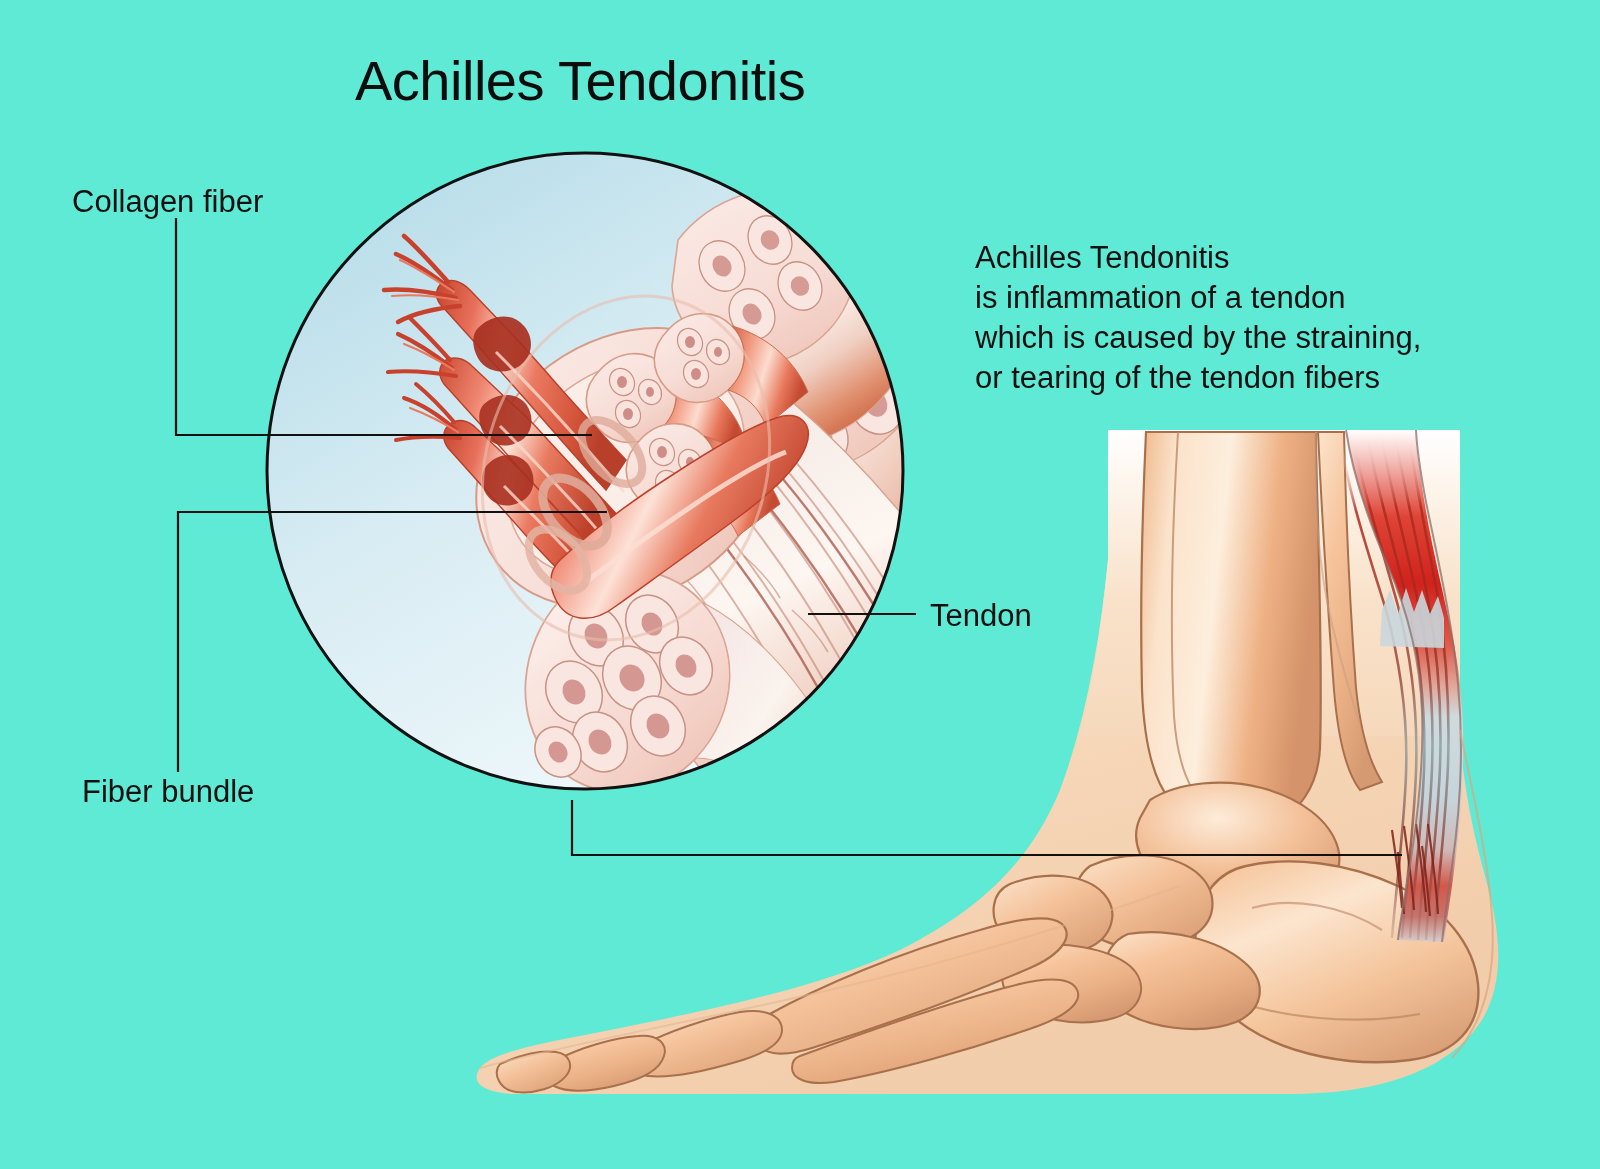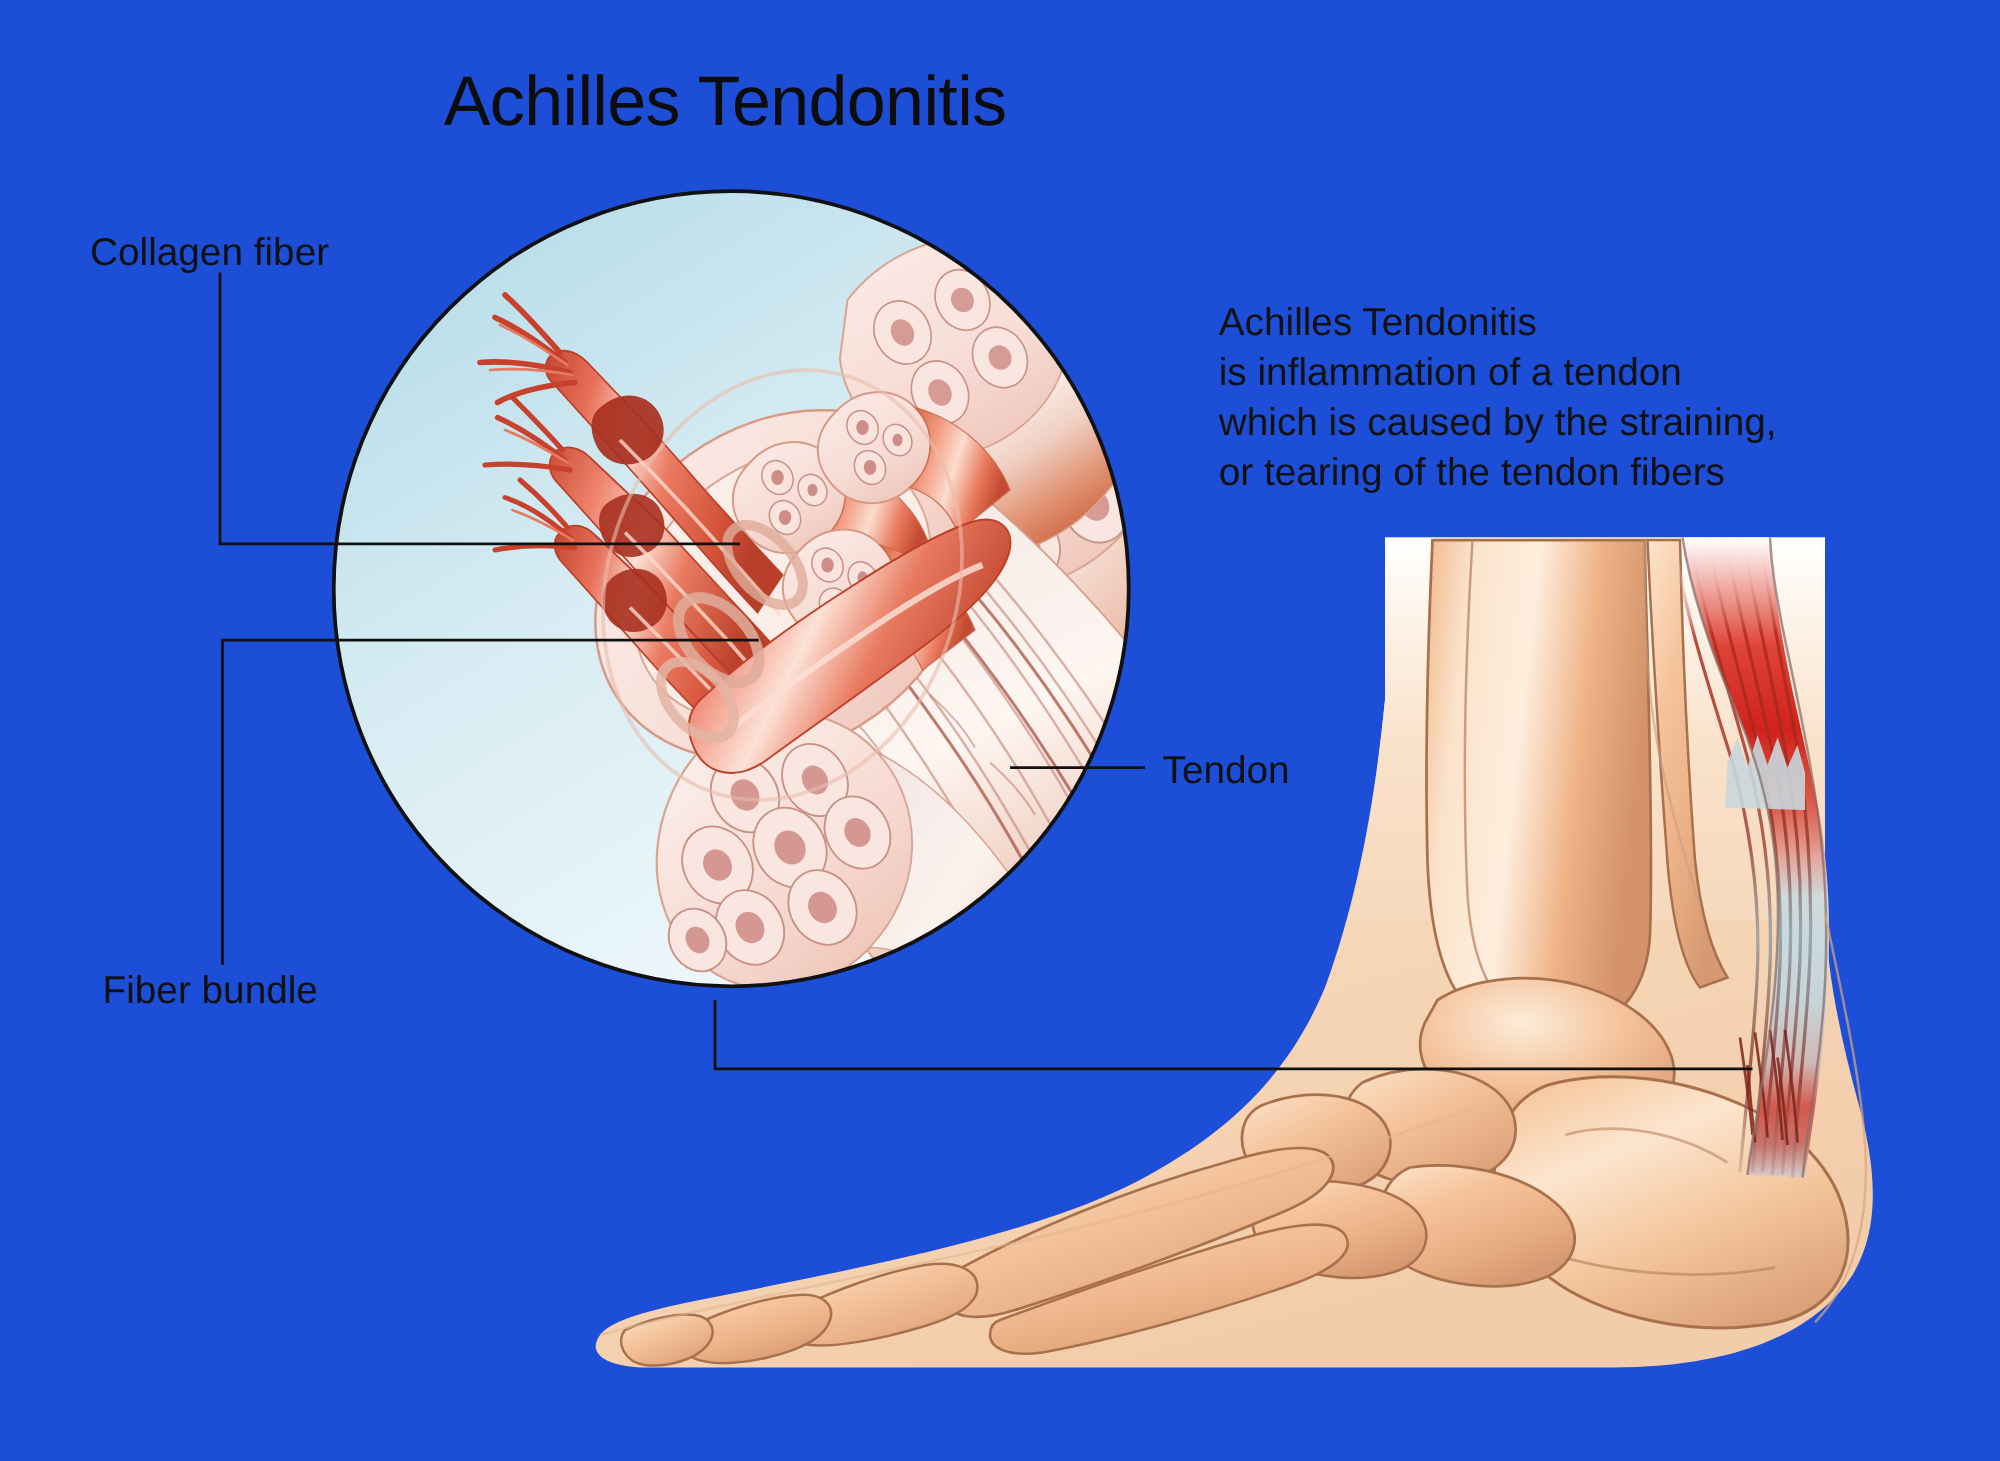--- a/index.html
+++ b/index.html
@@ -4,21 +4,21 @@
 <style>
   html, body {
     margin: 0;
     padding: 0;
     background: #ffffff;
   }
   #page {
     position: relative;
     width: 1600px;
     height: 1169px;
-    background: #1d4ed8;
+    background: #5eead4;
     overflow: hidden;
     font-family: "Liberation Sans", sans-serif;
   }
   #diagram-svg {
     position: absolute;
     top: 0;
     left: 0;
     width: 1600px;
     height: 1169px;
   }

